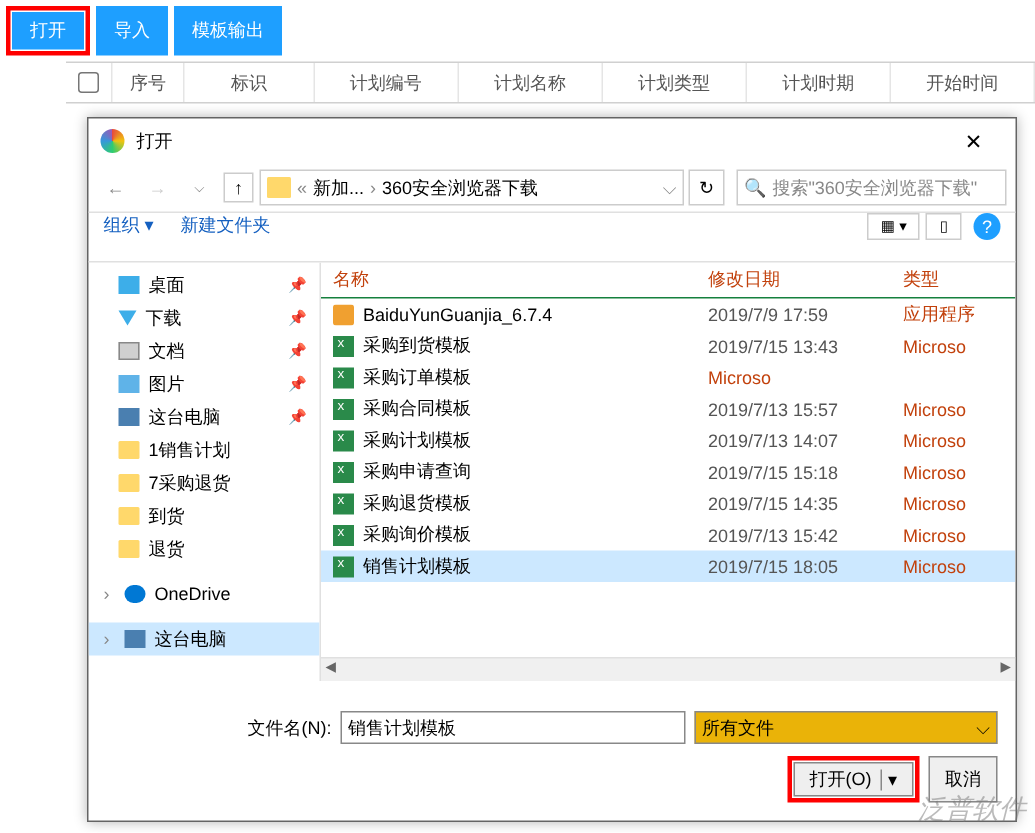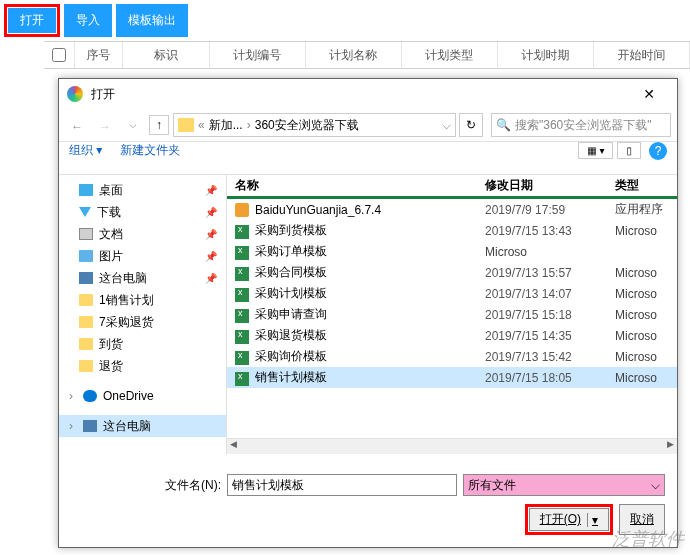--- a/index.html
+++ b/index.html
@@ -36,62 +36,62 @@
 .refresh { width: 24px; height: 24px; border: 1px solid #ccc; display: flex; align-items: center; justify-content: center; margin-left: -1px; }
 .search { width: 180px; border: 1px solid #ccc; height: 24px; display: flex; align-items: center; padding: 0 4px; color: #888; margin-left: 4px; }
 
 .bar2 { display: flex; align-items: flex-start; height: 34px; padding: 0 10px; border-top: 1px solid #e0e0e0; border-bottom: 1px solid #e0e0e0; font-size: 12px; }
 .bar2 .link { color: #1560c0; margin-right: 18px; cursor: pointer; }
 .bar2 .sp { flex: 1; }
 .view-btn { border: 1px solid #ccc; padding: 2px 8px; margin-left: 4px; font-size: 10px; }
 .help { width: 18px; height: 18px; border-radius: 50%; background: #1e9fff; color: #fff; display: flex; align-items: center; justify-content: center; margin-left: 8px; font-size: 12px; }
 
 .body { flex: 1; display: flex; overflow: hidden; }
-.tree { width: 168px; border-right: 1px solid #e0e0e0; overflow-y: auto; font-size: 12px; padding: 4px 0; }
+.tree { width: 155px; border-right: 1px solid #e0e0e0; overflow-y: auto; font-size: 12px; padding: 4px 0; }
 .tree-item { display: flex; align-items: center; height: 22px; padding-left: 20px; gap: 6px; cursor: pointer; }
 .tree-item.sel { background: #cce8ff; }
 .ico-sq { width: 14px; height: 12px; display: inline-block; }
 .ico-desktop { background: #3daee9; }
 .ico-down { width: 0; height: 0; border-left: 6px solid transparent; border-right: 6px solid transparent; border-top: 10px solid #3daee9; }
 .ico-doc { background: #d0d0d0; border: 1px solid #888; }
 .ico-pic { background: #5fb3e8; }
 .ico-pc { background: #4a7fb0; }
 .ico-folder { background: #ffd86b; border-radius: 1px; }
 .ico-cloud { background: #0078d4; border-radius: 6px; }
 .pin { margin-left: auto; margin-right: 8px; color: #888; font-size: 10px; }
 
 .filepane { flex: 1; display: flex; flex-direction: column; overflow: hidden; }
-.fh { display: flex; font-size: 12px; color: #000000; border-bottom: 3px solid #15803d; height: 24px; align-items: center; font-weight: bold; }
+.fh { display: flex; font-size: 12px; color: #c2410c; border-bottom: 1px solid #15803d; height: 24px; align-items: center; }
 .fh > div { padding: 0 8px; }
 .c-name { width: 250px; }
 .c-date { width: 130px; }
 .c-type { flex: 1; }
 .flist { flex: 1; overflow: auto; }
 .frow { display: flex; font-size: 12px; height: 21px; align-items: center; cursor: pointer; }
 .frow.sel { background: #cce8ff; }
 .frow > div { padding: 0 8px; white-space: nowrap; overflow: hidden; }
-.f-name { width: 250px; display: flex; align-items: flex-end; gap: 6px; }
+.f-name { width: 250px; display: flex; align-items: center; gap: 6px; }
 .f-date { width: 130px; color: #555; }
-.f-type { flex: 1; color: #404040; }
+.f-type { flex: 1; color: #c2410c; }
 .xls-ico { width: 14px; height: 14px; background: #2a8a4a; display: inline-block; position: relative; }
 .xls-ico::after { content: 'x'; color: #fff; font-size: 9px; position: absolute; left: 3px; top: -1px; }
 .exe-ico { width: 14px; height: 14px; background: #f0a030; border-radius: 2px; display: inline-block; }
 
 .scroll-h { height: 16px; border-top: 1px solid #e0e0e0; background: #f0f0f0; display: flex; }
 .scroll-h::before { content: '◀'; font-size: 9px; color: #666; padding: 0 3px; }
 .scroll-h::after { content: '▶'; font-size: 9px; color: #666; padding: 0 3px; margin-left: auto; }
 
 .footer { padding: 20px 12px 12px; font-size: 12px; }
 .fn-row { display: flex; align-items: center; margin-bottom: 8px; gap: 6px; }
 .fn-label { width: 150px; text-align: right; }
 .fn-input { width: 230px; height: 22px; border: 1px solid #888; padding: 0 4px; font-size: 12px; }
-.fn-filter { flex: 1; height: 22px; border: 1px solid #888; padding: 0 4px; background: #f9a8d4; display: flex; align-items: center; }
+.fn-filter { flex: 1; height: 22px; border: 1px solid #888; padding: 0 4px; background: #eab308; display: flex; align-items: center; }
 .fn-filter::after { content: '⌵'; margin-left: auto; }
 .btn-row { display: flex; justify-content: flex-end; gap: 6px; }
-.dlg-btn { border: 1px solid #888; background: #efefef; padding: 2px 10px; font-size: 12px; cursor: pointer; display: flex; align-items: center; text-decoration: underline; }
+.dlg-btn { border: 1px solid #888; background: #efefef; padding: 2px 10px; font-size: 12px; cursor: pointer; display: flex; align-items: center; }
 .dlg-btn .dd { border-left: 1px solid #888; margin-left: 6px; padding-left: 4px; }
 .highlight-openbtn { border: 3px solid #ff0000; padding: 1px; display: inline-flex; }
 
 .watermark { position: absolute; right: 6px; bottom: 4px; font-size: 18px; color: rgba(120,120,120,.5); font-style: italic; pointer-events: none; }
 </style>
 </head>
 <body>
 
 <div class="toolbar">
   <span class="highlight-open"><button class="tb-btn">打开</button></span>

